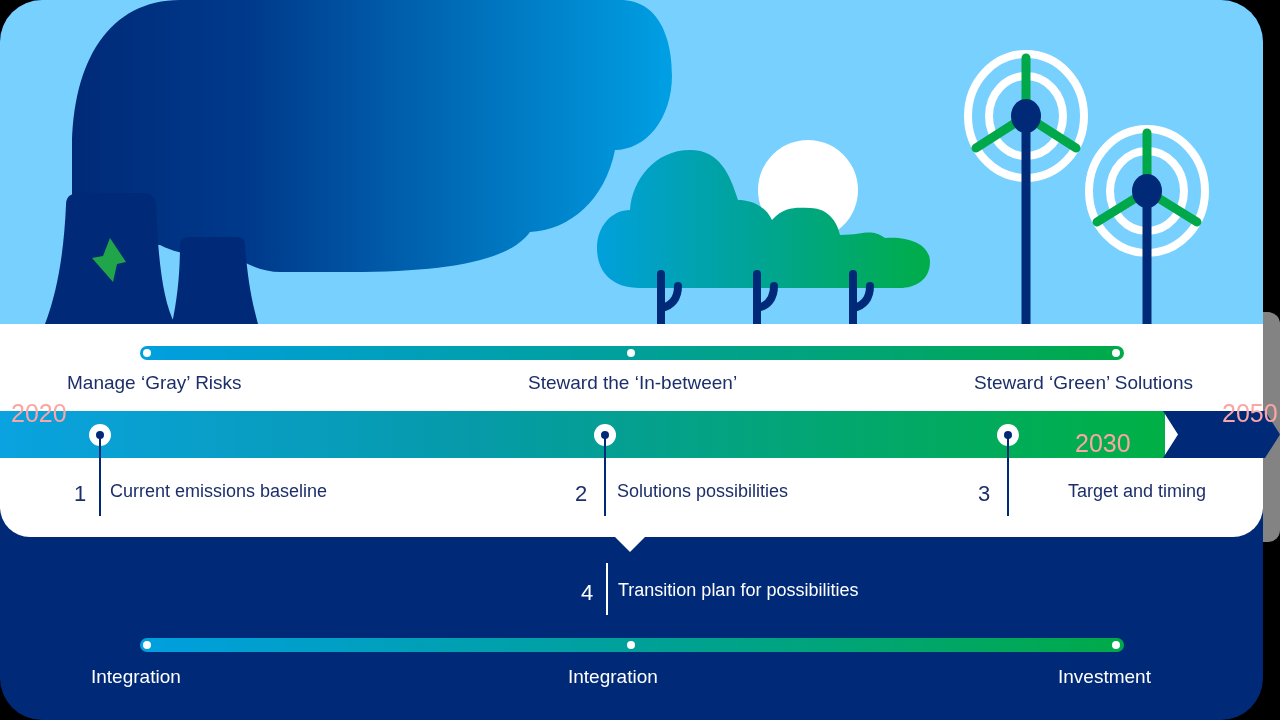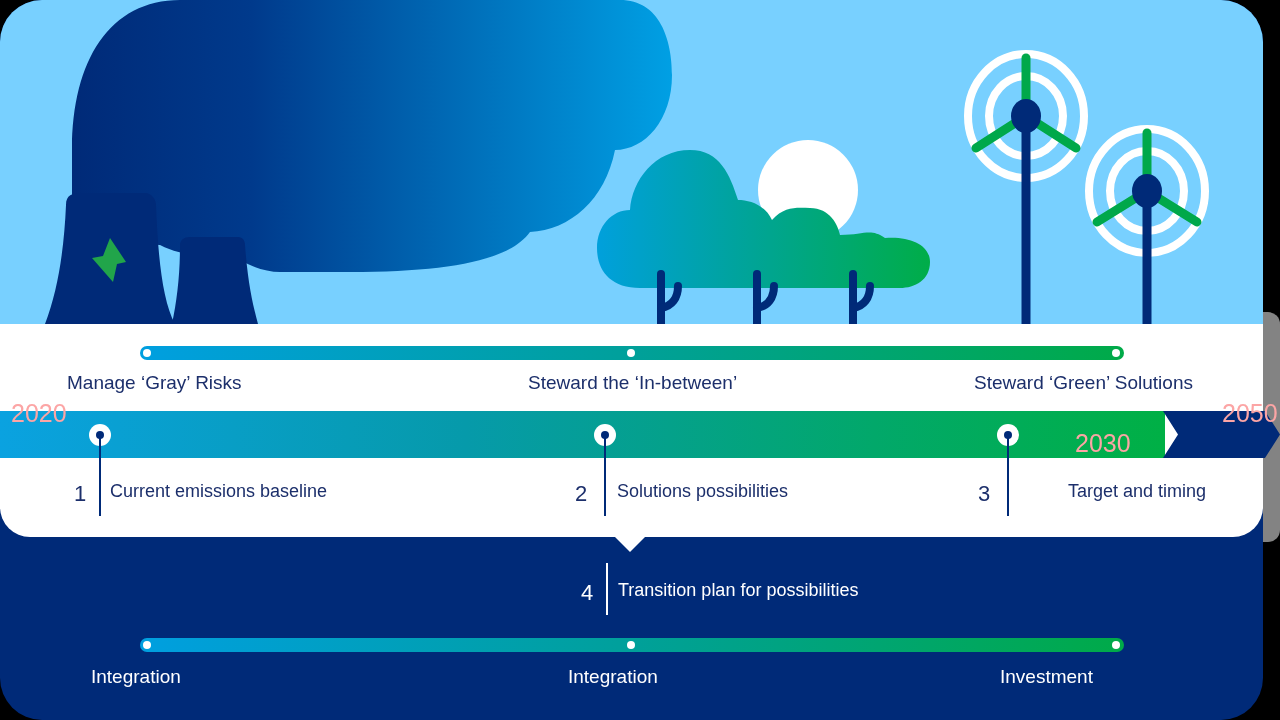--- a/index.html
+++ b/index.html
@@ -133,13 +133,13 @@
 <div class="step-num" style="left:581px; top:580px; color:#fff;">4</div>
 <div class="step-text" style="left:618px; top:580px; color:#fff;">Transition plan for possibilities</div>
 
 <div class="gbar" style="left:140px; top:638px; width:984px;">
   <div class="gdot" style="left:3px;"></div>
   <div class="gdot" style="left:487px;"></div>
   <div class="gdot" style="left:972px;"></div>
 </div>
 <div class="bottom-label" style="left:91px;">Integration</div>
 <div class="bottom-label" style="left:568px;">Integration</div>
-<div class="bottom-label" style="left:1000px;">Investment</div>
+<div class="bottom-label" style="left:1058px;">Investment</div>
 
 </body></html>

